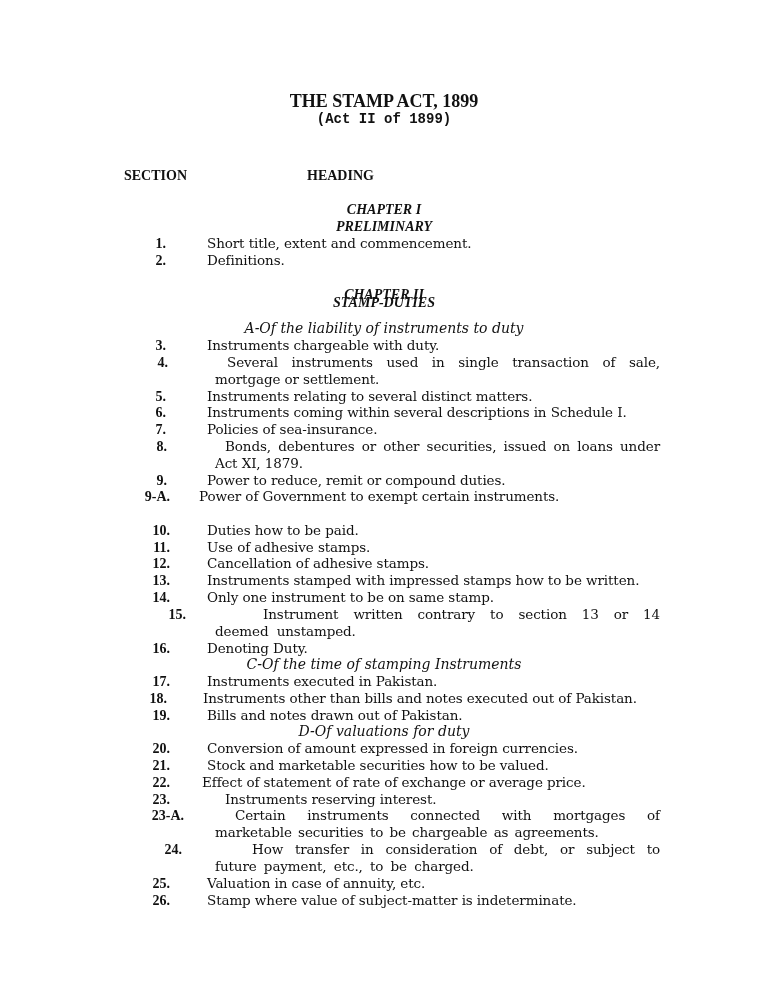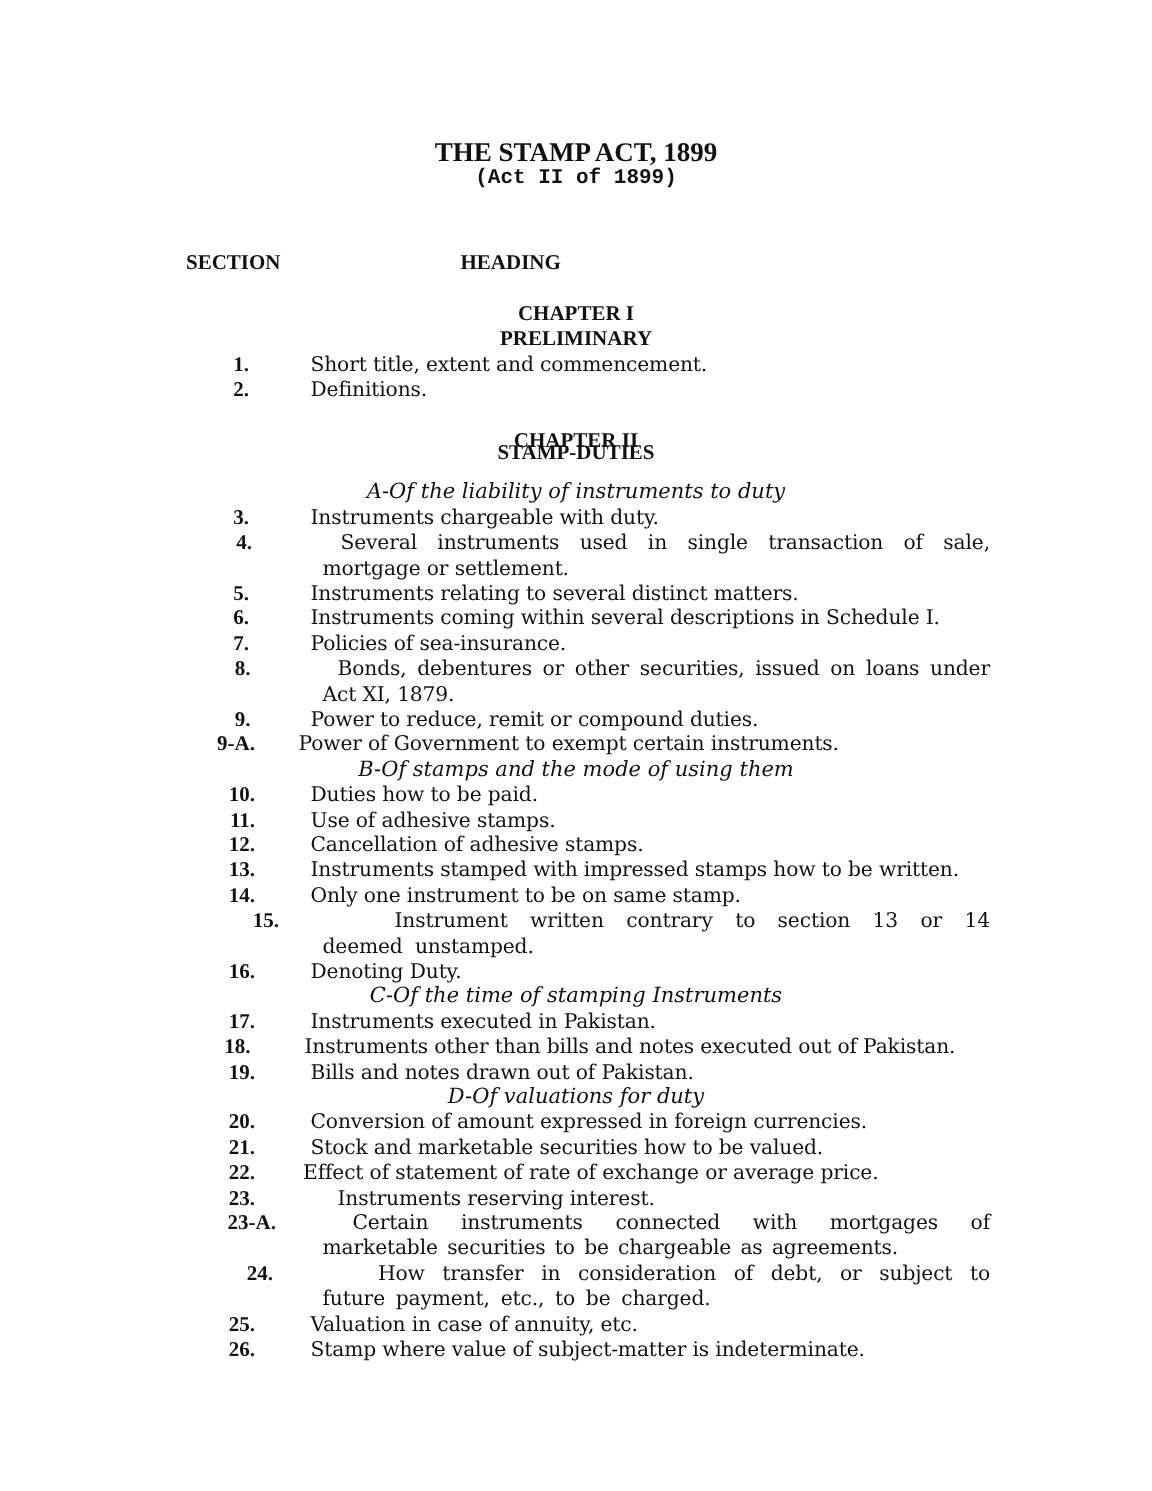--- a/index.html
+++ b/index.html
@@ -14,21 +14,21 @@
     .subtitle { top: 110px; font-family: Liberation Mono, monospace; font-weight: bold; font-size: 14px; line-height: 18px; }
     .contents-box {
       position: absolute; left: 274px; top: 129px; width: 218px; height: 19px;
       border: 1.5px solid #111; box-sizing: content-box;
       text-align: center; font-family: "Liberation Serif", serif; font-weight: bold; font-size: 13px;
       line-height: 19px; letter-spacing: 4px;
     }
     .col-head { position: absolute; top: 167px; font-family: "Liberation Serif", serif; font-weight: bold; font-size: 14px; line-height: 18px; }
     .col-section { left: 124px; }
     .col-heading { left: 307px; }
-    .chap { font-family: "Liberation Serif", serif; font-weight: bold; font-size: 14px; line-height: 17px; }
+    .chap { font-family: "Liberation Serif", serif; font-weight: bold; font-size: 14px; line-height: 17px; font-style: italic; }
     .sub { font-style: italic; font-size: 14px; line-height: 17px; font-family: "DejaVu Serif", serif; }
     .row { position: absolute; left: 0; width: 768px; font-size: 14px; line-height: 17px; }
     .num { position: absolute; font-family: "Liberation Serif", serif; font-weight: bold; font-size: 14px; text-align: right; }
     .txt { position: absolute; font-size: 13.5px; letter-spacing: -0.1px; }
     .txt.wrap { left: 215px; width: 445px; text-align: justify; }
   </style>
 </head>
 <body>
 
 <div class="page">
@@ -81,21 +81,20 @@
   </div>
   <div class="row" style="top:472px">
     <span class="num" style="right:601px">9.</span>
     <span class="txt" style="left:207px">Power to reduce, remit or compound duties.</span>
   </div>
   <div class="row" style="top:488px">
     <span class="num" style="right:598px">9-A.</span>
     <span class="txt" style="left:199px">Power of Government to exempt certain instruments.</span>
   </div>
 
-  <div class="center sub" style="top:505px">B-Of stamps and the mode of using them</div>
 
   <div class="row" style="top:522px">
     <span class="num" style="right:598px">10.</span>
     <span class="txt" style="left:207px">Duties how to be paid.</span>
   </div>
   <div class="row" style="top:539px">
     <span class="num" style="right:598px">11.</span>
     <span class="txt" style="left:207px">Use of adhesive stamps.</span>
   </div>
   <div class="row" style="top:555px">

